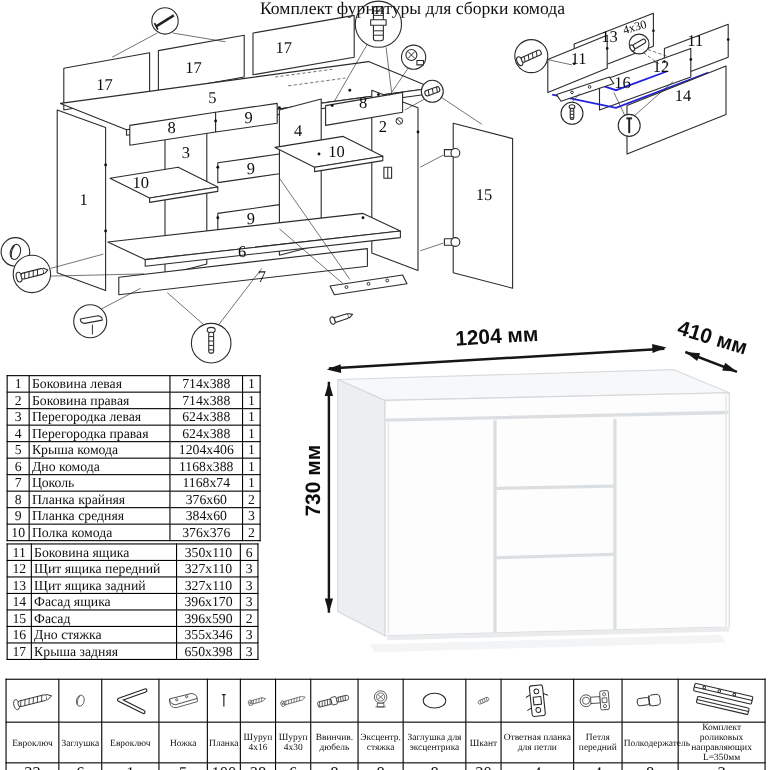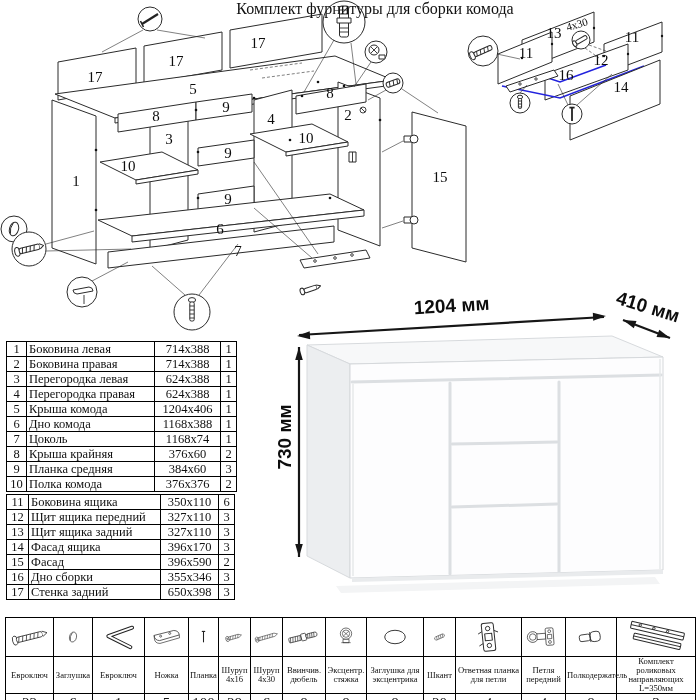--- a/index.html
+++ b/index.html
@@ -398,21 +398,21 @@
           <td class="c-qty">1</td>
         </tr>
     <tr>
           <td class="c-num">7</td>
           <td class="ctr">Цоколь</td>
           <td class="c-size">1168x74</td>
           <td class="c-qty">1</td>
         </tr>
     <tr>
           <td class="c-num">8</td>
-          <td>Крыша крайняя</td>
+          <td>Планка крайняя</td>
           <td class="c-size">376x60</td>
           <td class="c-qty">2</td>
         </tr>
     <tr>
           <td class="c-num">9</td>
           <td>Планка средняя</td>
           <td class="c-size">384x60</td>
           <td class="c-qty">3</td>
         </tr>
     <tr>
@@ -457,27 +457,27 @@
           <td class="c-qty">3</td>
         </tr>
     <tr>
           <td class="c-num">15</td>
           <td class="ctr">Фасад</td>
           <td class="c-size">396x590</td>
           <td class="c-qty">2</td>
         </tr>
     <tr>
           <td class="c-num">16</td>
-          <td class="ctr">Дно сборки</td>
+          <td class="ctr">Дно стяжка</td>
           <td class="c-size">355x346</td>
           <td class="c-qty">3</td>
         </tr>
     <tr>
           <td class="c-num">17</td>
-          <td class="ctr">Стенка задний</td>
+          <td class="ctr">Крыша задняя</td>
           <td class="c-size">650x398</td>
           <td class="c-qty">3</td>
         </tr>
   </tbody>
     </table>
 
   <div class="hw-title">Комплект фурнитуры для сборки комода</div>
 
   <table class="hwtable">
     <colgroup>

